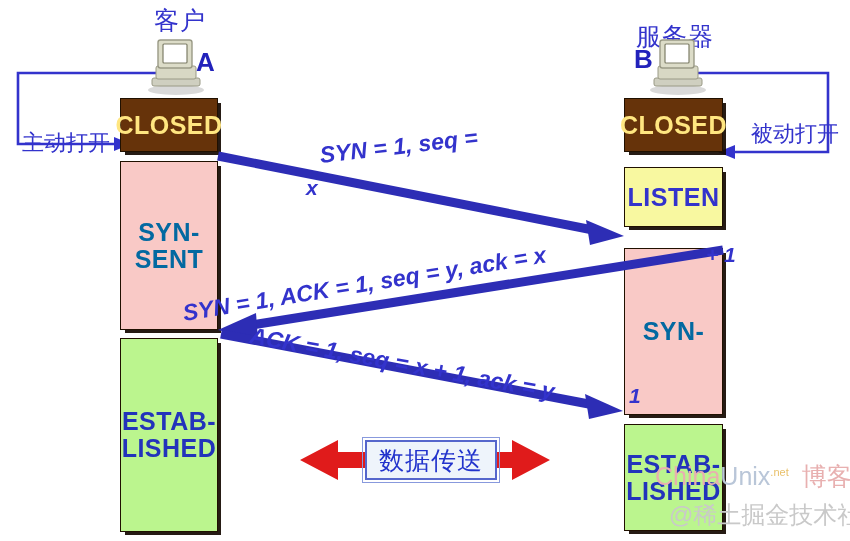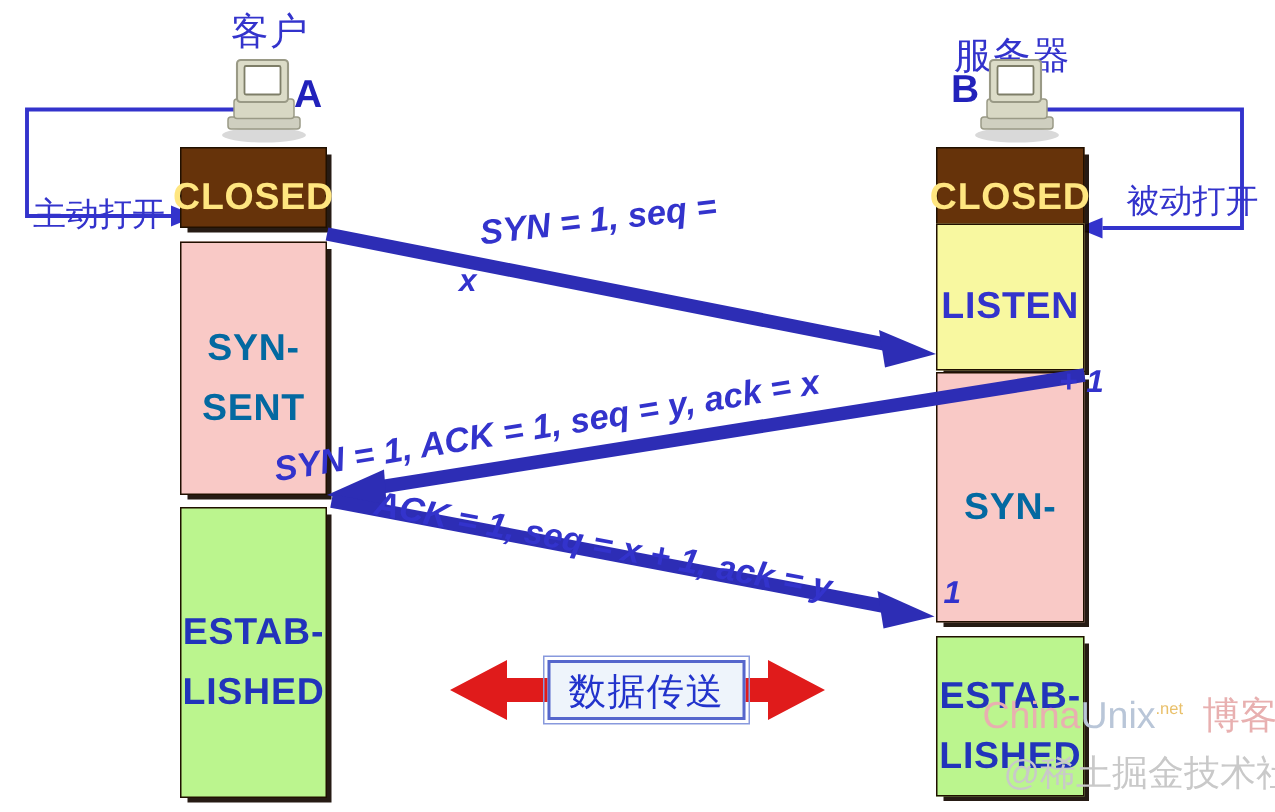--- a/index.html
+++ b/index.html
@@ -58,21 +58,21 @@
   .state-listen {
     background: #f8f8a0;
     color: #3333cc;
     font-size: 25px;
   }
   .state-estab {
     background: #bbf58e;
     color: #2233bb;
     font-size: 25px;
   }
-  .state-box span { display: block; margin-top: 13px; }
+  .state-box span { display: block; }
 
   
   .open-label {
     color: #3333cc;
     font-size: 22px;
     white-space: nowrap;
   }
 
   
   .seg-label {
@@ -186,21 +186,21 @@
   </svg>
 
   <div class="abs party-letter" style="left:634px;top:44px;">B</div>
 
   <div class="abs open-label" style="left:751px;top:119px;">被动打开</div>
 
   <div class="abs state-box state-closed" style="left:624px;top:98px;width:99px;height:54px;">
     <span>CLOSED</span>
   </div>
 
-  <div class="abs state-box state-listen" style="left:624px;top:149px;width:99px;height:98px;">
+  <div class="abs state-box state-listen" style="left:624px;top:167px;width:99px;height:60px;">
     <span>LISTEN</span>
   </div>
 
   <div class="abs state-box state-synrcvd" style="left:624px;top:248px;width:99px;height:167px;flex-direction:column;">
     <span>SYN-</span>
   </div>
 
   <div class="abs state-box state-estab" style="left:624px;top:424px;width:99px;height:107px;flex-direction:column;">
     <span>ESTAB-</span>
     <span>LISHED</span>

